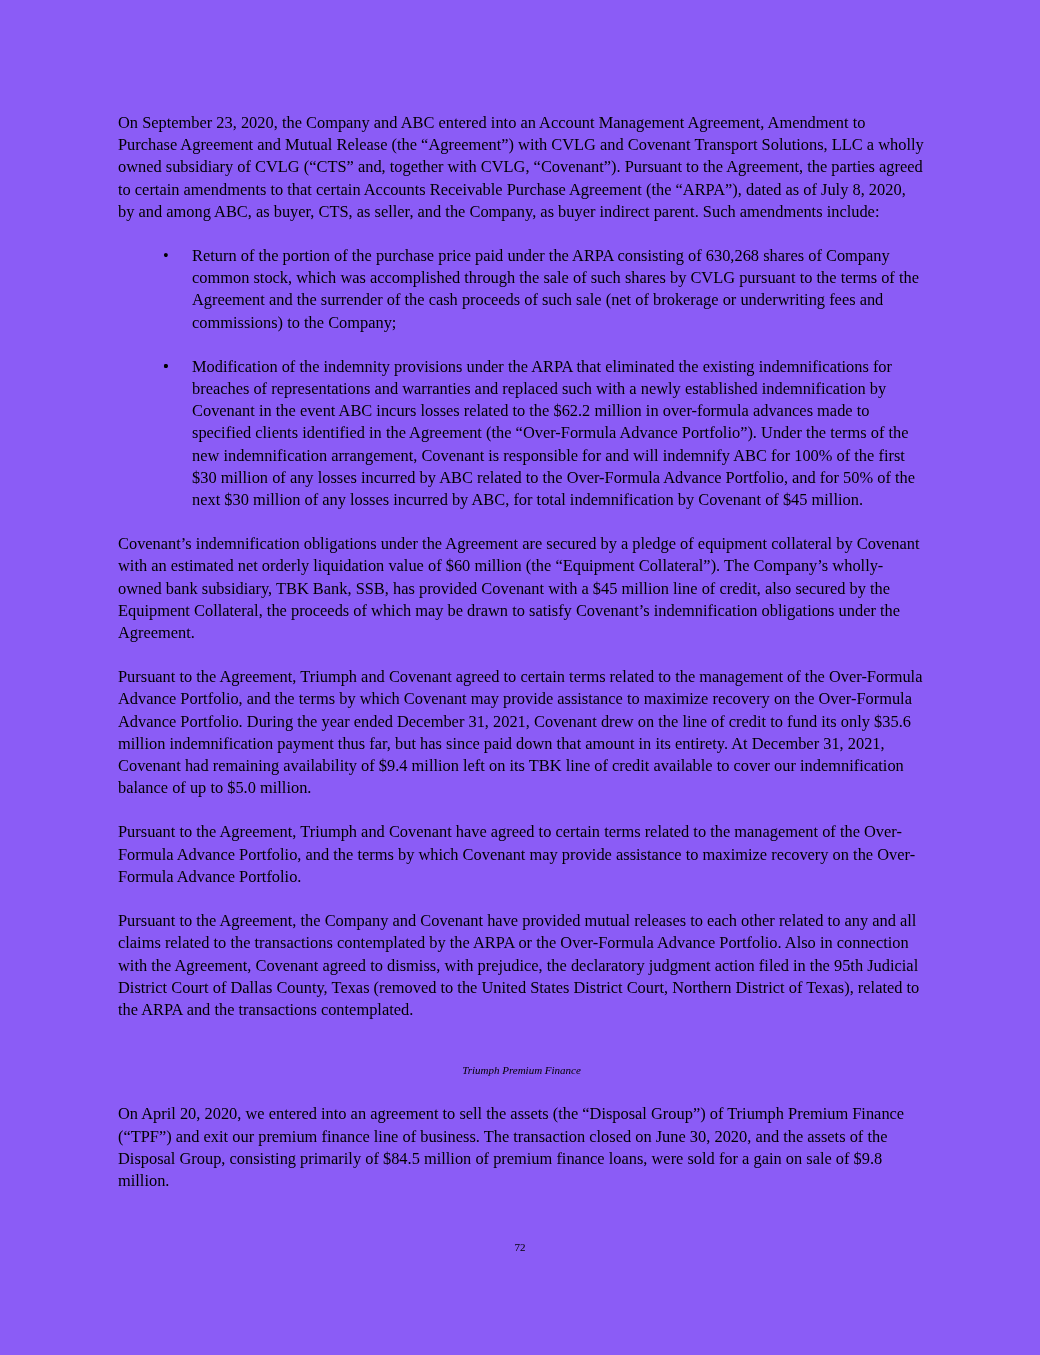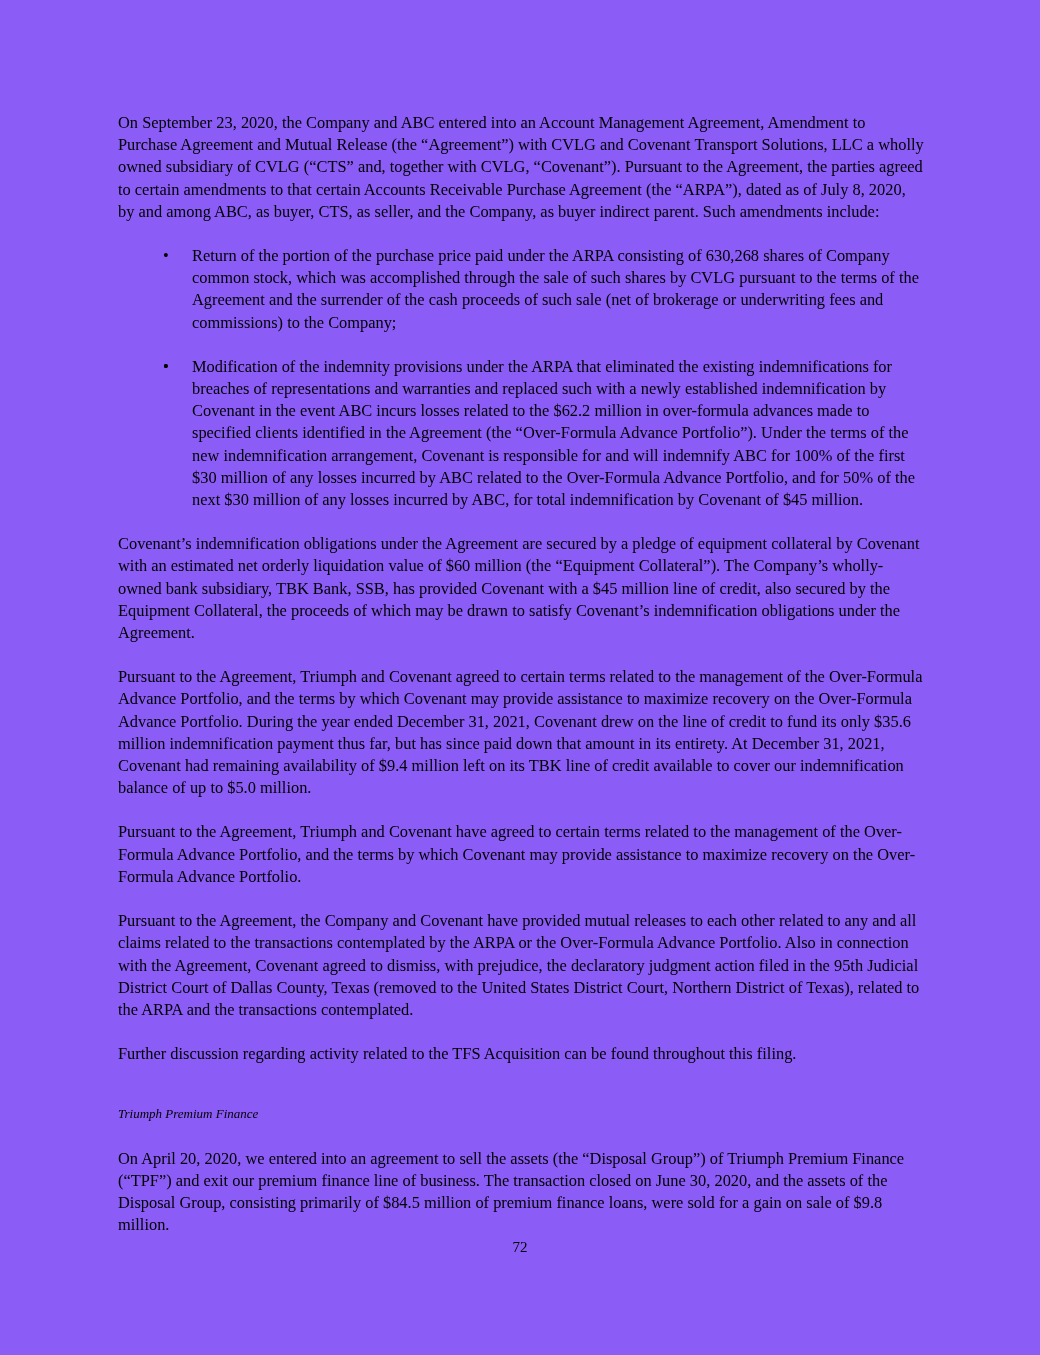--- a/index.html
+++ b/index.html
@@ -54,36 +54,37 @@
   }
   ul.bullets li .bullet-marker {
     position: absolute;
     left: 45px;
     top: 0;
     font-size: 16.4px;
     line-height: 22.2px;
   }
   .section-heading {
     margin: 0 0 22px 0;
-    font-size: 13px;
+    font-size: 11px;
     line-height: 22.2px;
     font-style: italic;
     font-weight: normal;
     color: #000000;
+    text-align: center;
   }
   .spacer-before-heading {
     height: 16px;
   }
   .page-number {
     position: absolute;
     left: 0;
     right: 0;
     bottom: 97px;
     text-align: center;
-    font-size: 15px;
+    font-size: 11px;
     line-height: 22px;
     color: #000000;
   }
 </style>
 </head>
 <body>
 
 <div class="page">
   <div class="content">
 
@@ -104,21 +105,20 @@
     </ul>
 
     <p class="para">Covenant’s indemnification obligations under the Agreement are secured by a pledge of equipment collateral by Covenant with an estimated net orderly liquidation value of $60 million (the “Equipment Collateral”). The Company’s wholly-owned bank subsidiary, TBK Bank, SSB, has provided Covenant with a $45 million line of credit, also secured by the Equipment Collateral, the proceeds of which may be drawn to satisfy Covenant’s indemnification obligations under the Agreement.</p>
 
     <p class="para">Pursuant to the Agreement, Triumph and Covenant agreed to certain terms related to the management of the Over-Formula Advance Portfolio, and the terms by which Covenant may provide assistance to maximize recovery on the Over-Formula Advance Portfolio. During the year ended December 31, 2021, Covenant drew on the line of credit to fund its only $35.6 million indemnification payment thus far, but has since paid down that amount in its entirety. At December 31, 2021, Covenant had remaining availability of $9.4 million left on its TBK line of credit available to cover our indemnification balance of up to $5.0 million.</p>
 
     <p class="para">Pursuant to the Agreement, Triumph and Covenant have agreed to certain terms related to the management of the Over-Formula Advance Portfolio, and the terms by which Covenant may provide assistance to maximize recovery on the Over-Formula Advance Portfolio.</p>
 
     <p class="para">Pursuant to the Agreement, the Company and Covenant have provided mutual releases to each other related to any and all claims related to the transactions contemplated by the ARPA or the Over-Formula Advance Portfolio. Also in connection with the Agreement, Covenant agreed to dismiss, with prejudice, the declaratory judgment action filed in the 95th Judicial District Court of Dallas County, Texas (removed to the United States District Court, Northern District of Texas), related to the ARPA and the transactions contemplated.</p>
 
-    <p class="para">Further discussion regarding activity related to the TFS Acquisition can be found throughout this filing.</p>
 
     <div class="spacer-before-heading"></div>
 
     <div class="section-heading">Triumph Premium Finance</div>
 
     <p class="para">On April 20, 2020, we entered into an agreement to sell the assets (the “Disposal Group”) of Triumph Premium Finance (“TPF”) and exit our premium finance line of business. The transaction closed on June 30, 2020, and the assets of the Disposal Group, consisting primarily of $84.5 million of premium finance loans, were sold for a gain on sale of $9.8 million.</p>
 
   </div>
 
   <div class="page-number">72</div>

